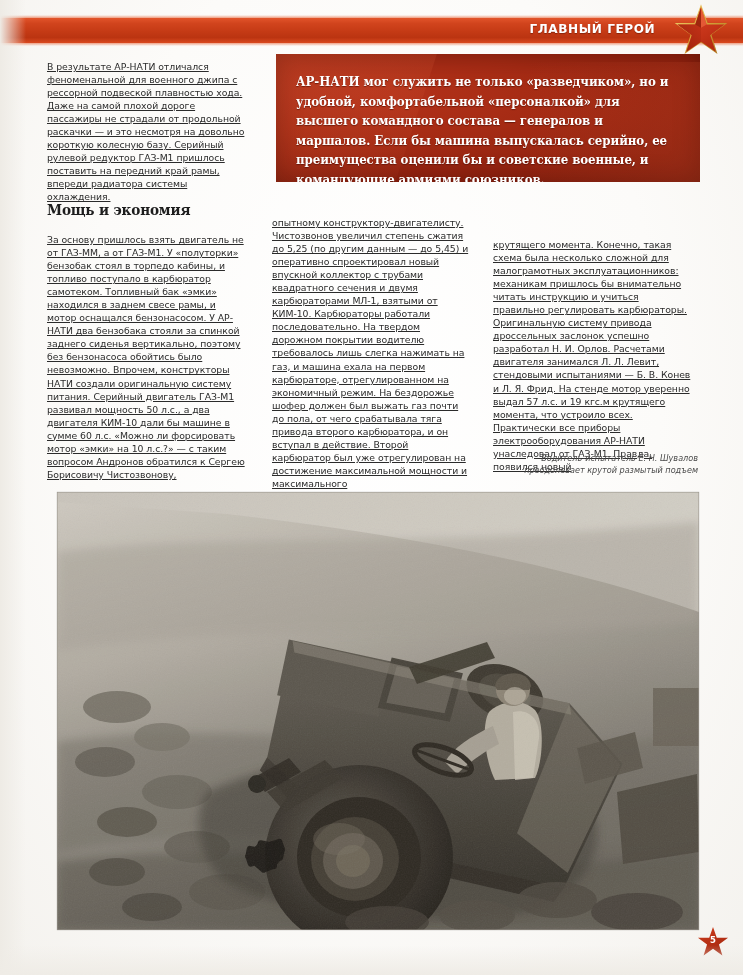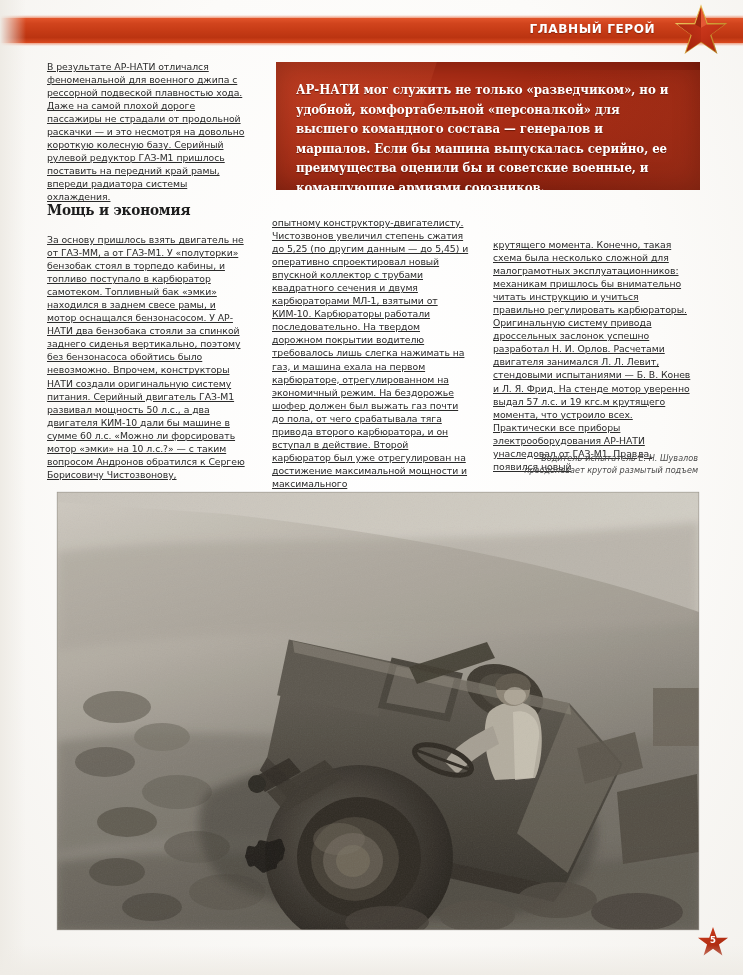--- a/index.html
+++ b/index.html
@@ -113,21 +113,21 @@
     letter-spacing: -0.2px;
     transform: scaleX(0.94);
     transform-origin: left center;
     white-space: nowrap;
   }
 
   
   .quote-box {
     position: absolute;
     left: 276px;
-    top: 62px;
+    top: 54px;
     width: 424px;
     height: 128px;
     background:
       radial-gradient(ellipse at 22% 30%, #b4321a 0%, #a52b14 38%, #90220f 72%, #7d1c0c 100%);
     box-shadow: inset 0 0 26px rgba(60,8,2,0.45);
     overflow: hidden;
   }
   .quote-box::before {
     content: "";
     position: absolute;

